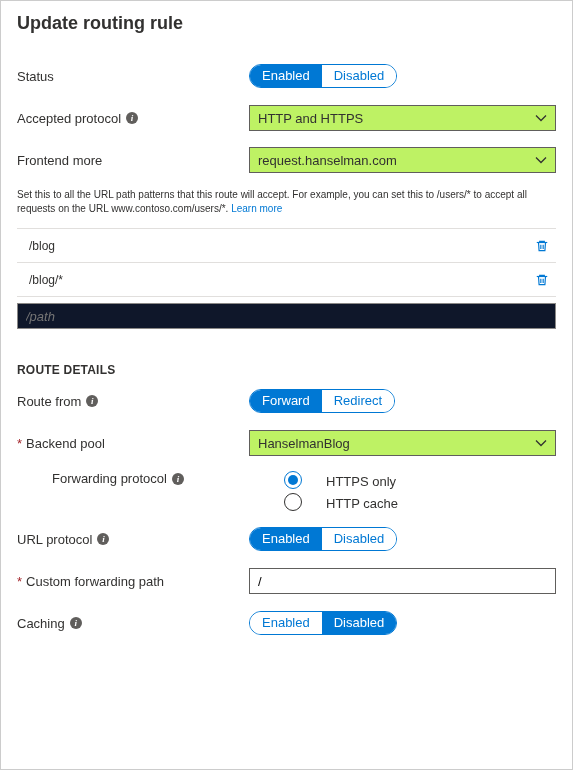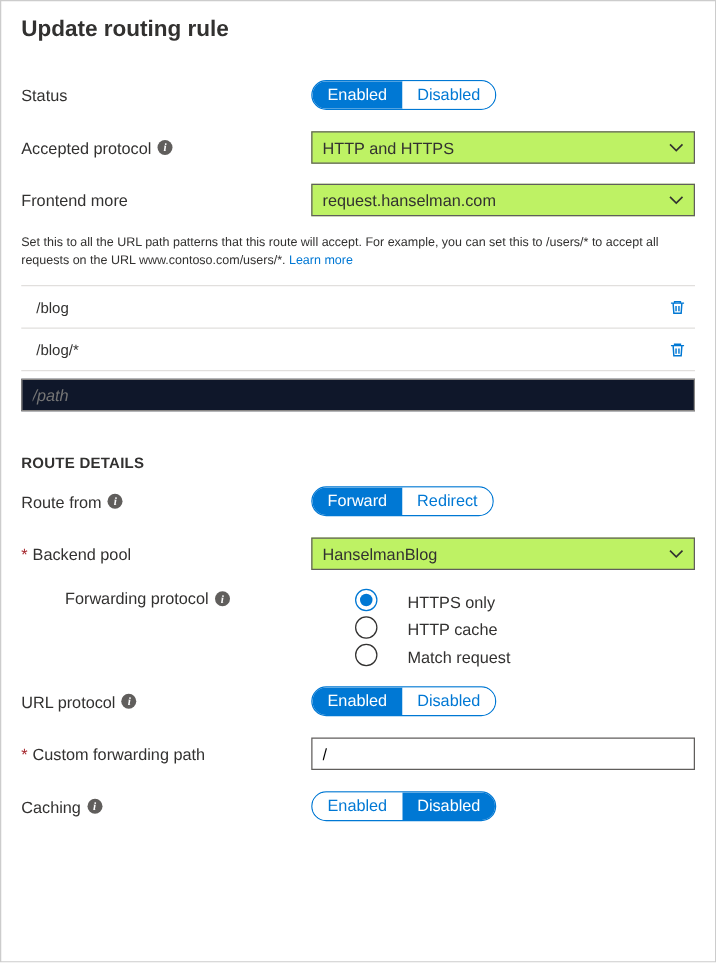--- a/index.html
+++ b/index.html
@@ -293,24 +293,20 @@
         <div class="radio-item selected">
           <div class="radio-circle">
               <div class="radio-dot"></div>
             </div>
           <span>HTTPS only</span>
         </div>
         <div class="radio-item">
           <div class="radio-circle"></div>
           <span>HTTP cache</span>
         </div>
-        <div class="radio-item">
-          <div class="radio-circle"></div>
-          <span>Match request</span>
-        </div>
       </div>
     </div>
   </div>
 
   <div class="form-row">
     <div class="label-col">
       <span>URL protocol</span>
       <span class="info-icon">i</span>
     </div>
     <div class="control-col">

